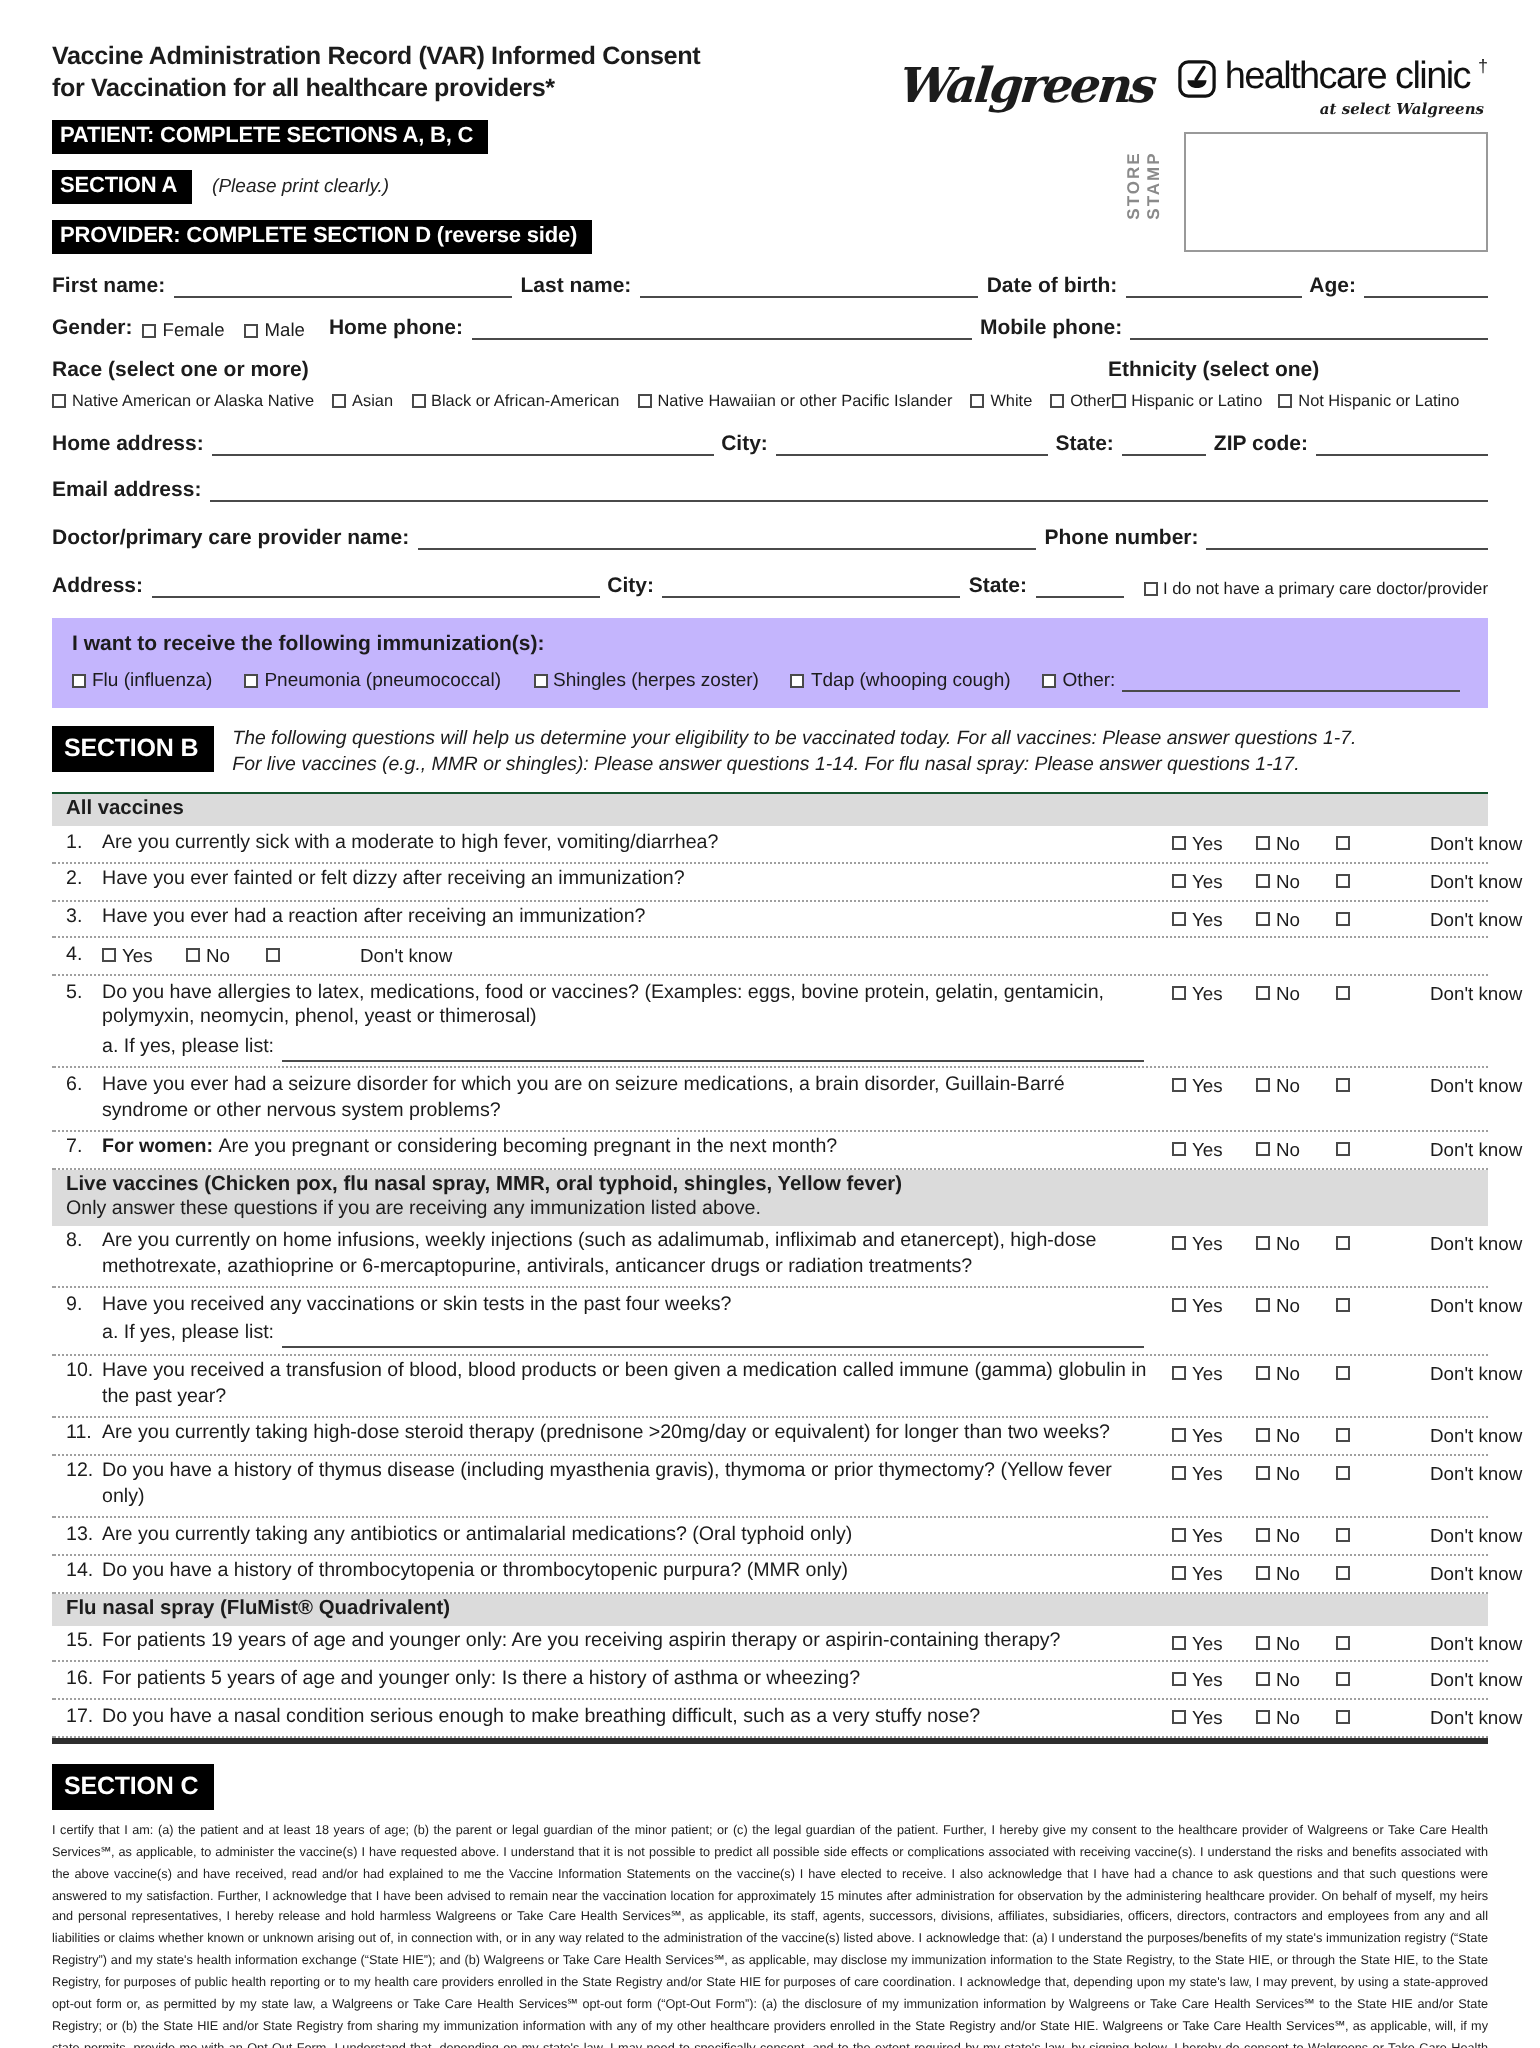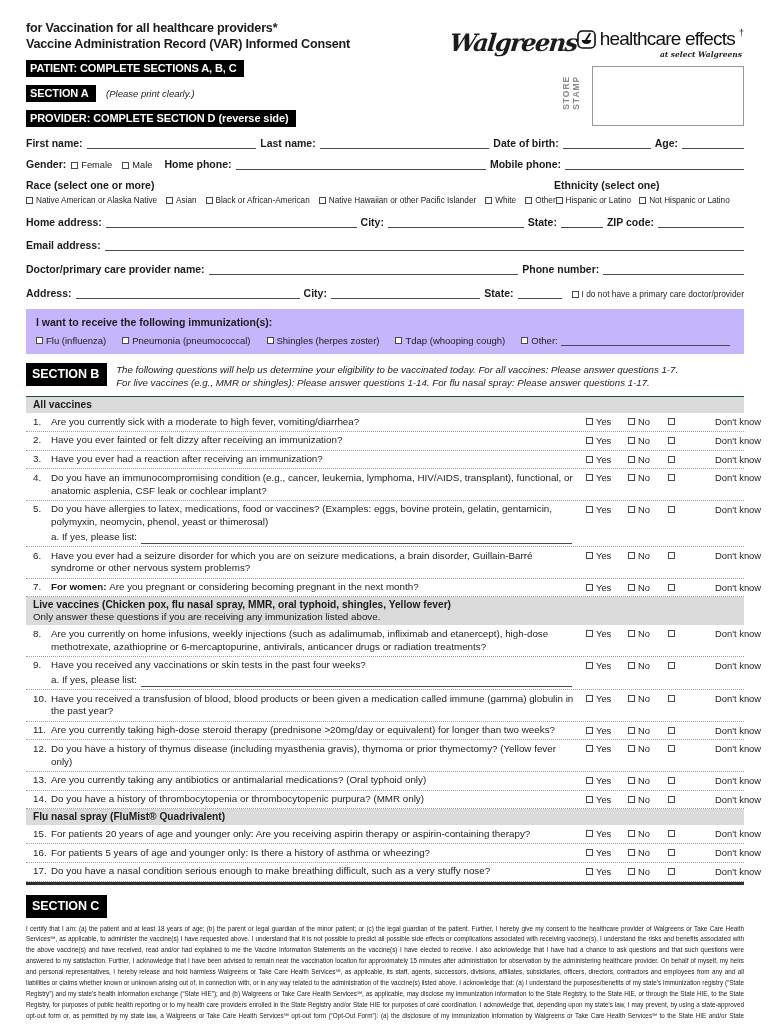--- a/index.html
+++ b/index.html
@@ -84,42 +84,42 @@
   .legal { margin-top:6px; font-size:6.35px; line-height:10.9px; text-align:justify; color:#222; }
 </style>
 </head>
 <body>
 
 <div class="page">
 
   <div class="header">
     <div class="header-left">
       <div class="doc-title">
+        <div>Vaccine Administration Record (VAR) Informed Consent</div>
         <div>for Vaccination for all healthcare providers*</div>
-        <div>Vaccine Administration Record (VAR) Informed Consent</div>
       </div>
       <div class="bar-row"><span class="black-bar">PATIENT: COMPLETE SECTIONS A, B, C</span></div>
       <div class="bar-row">
         <span class="black-bar">SECTION A</span>
         <span class="print-note">(Please print clearly.)</span>
       </div>
       <div class="bar-row"><span class="black-bar">PROVIDER: COMPLETE SECTION D (reverse side)</span></div>
     </div>
     <div class="header-right">
       <span class="walgreens-script">Walgreens</span>
       <div class="clinic-logo">
         <div class="clinic-top">
           <span class="clinic-icon">
             <svg width="19" height="19" viewBox="0 0 20 20">
               <rect x="1" y="1" width="18" height="18" rx="4.5" fill="none" stroke="#111" stroke-width="1.7"></rect>
               <path d="M5 10.6 h10 c0 2.6 -2.2 4.1 -5 4.1 s-5 -1.5 -5 -4.1 z" fill="#111"></path>
               <line x1="13.6" y1="4" x2="9.6" y2="10.2" stroke="#111" stroke-width="1.9" stroke-linecap="round"></line>
             </svg>
           </span>
-          <span class="clinic-word">healthcare effects</span>
+          <span class="clinic-word">healthcare clinic</span>
             <span class="clinic-dagger">†</span>
         </div>
         <div class="clinic-sub">at select Walgreens</div>
       </div>
       <div class="stamp-area">
         <span class="stamp-label">STORE
 STAMP</span>
         <div class="stamp-box"></div>
       </div>
     </div>
@@ -324,21 +324,20 @@
             <span class="cb-txt">No</span>
           </span>
           <span class="cb-item">
             <span class="cb"></span>
             <span class="cb-txt">Don't know</span>
           </span>
         </span>
       </div>
       <div class="q-row">
         <span class="q-num">4.</span>
-        <span class="q-text">Do you have an immunocompromising condition (e.g., cancer, leukemia, lymphoma, HIV/AIDS, transplant), functional, or anatomic asplenia, CSF leak or cochlear implant?</span>
         <span class="q-ans">
           <span class="cb-item">
             <span class="cb"></span>
             <span class="cb-txt">Yes</span>
           </span>
           <span class="cb-item">
             <span class="cb"></span>
             <span class="cb-txt">No</span>
           </span>
           <span class="cb-item">
@@ -535,21 +534,21 @@
             <span class="cb"></span>
             <span class="cb-txt">Don't know</span>
           </span>
         </span>
       </div>
       <div class="g-head">
         <div class="g-title">Flu nasal spray (FluMist® Quadrivalent)</div>
       </div>
       <div class="q-row">
         <span class="q-num">15.</span>
-        <span class="q-text">For patients 20 years of age and younger only: Are you receiving aspirin therapy or aspirin-containing therapy?</span>
+        <span class="q-text">For patients 19 years of age and younger only: Are you receiving aspirin therapy or aspirin-containing therapy?</span>
         <span class="q-ans">
           <span class="cb-item">
             <span class="cb"></span>
             <span class="cb-txt">Yes</span>
           </span>
           <span class="cb-item">
             <span class="cb"></span>
             <span class="cb-txt">No</span>
           </span>
           <span class="cb-item">

